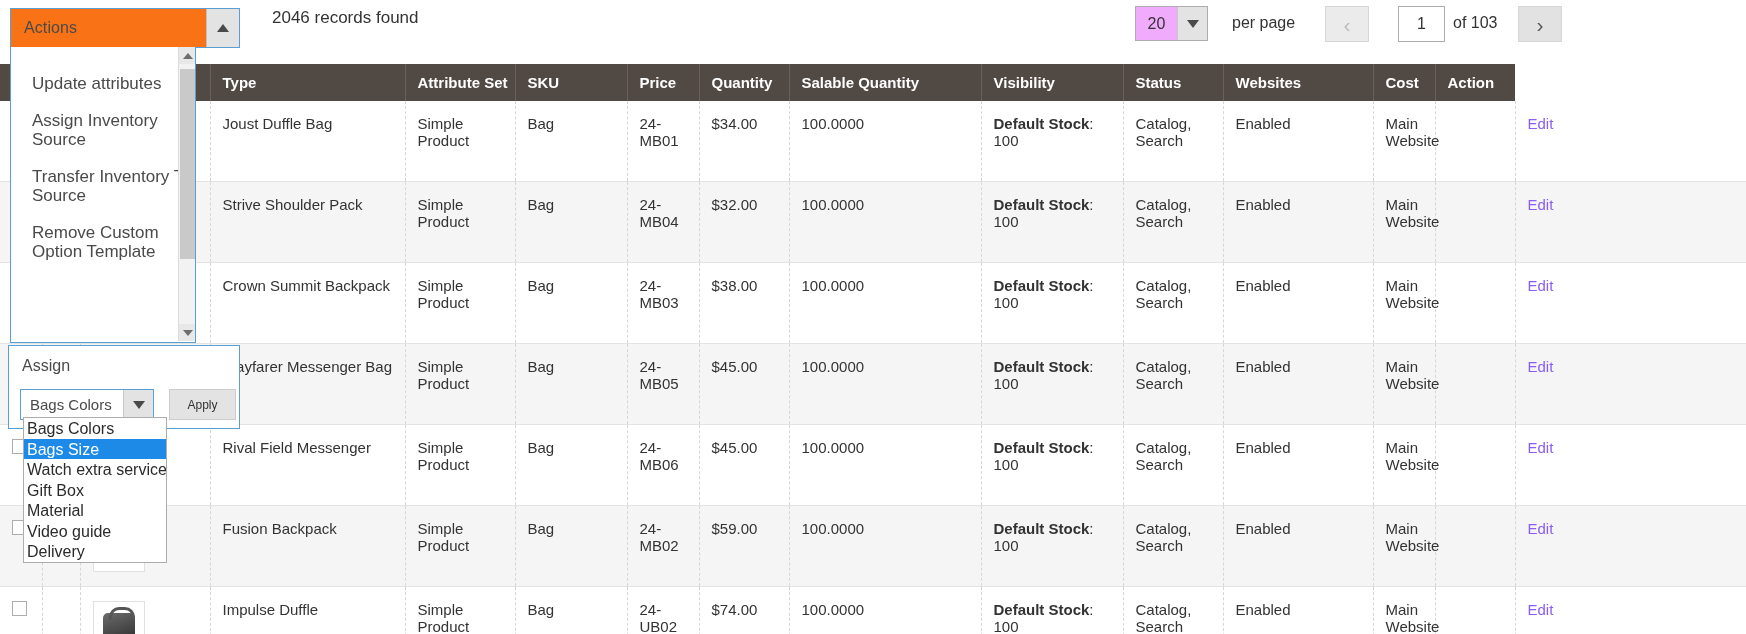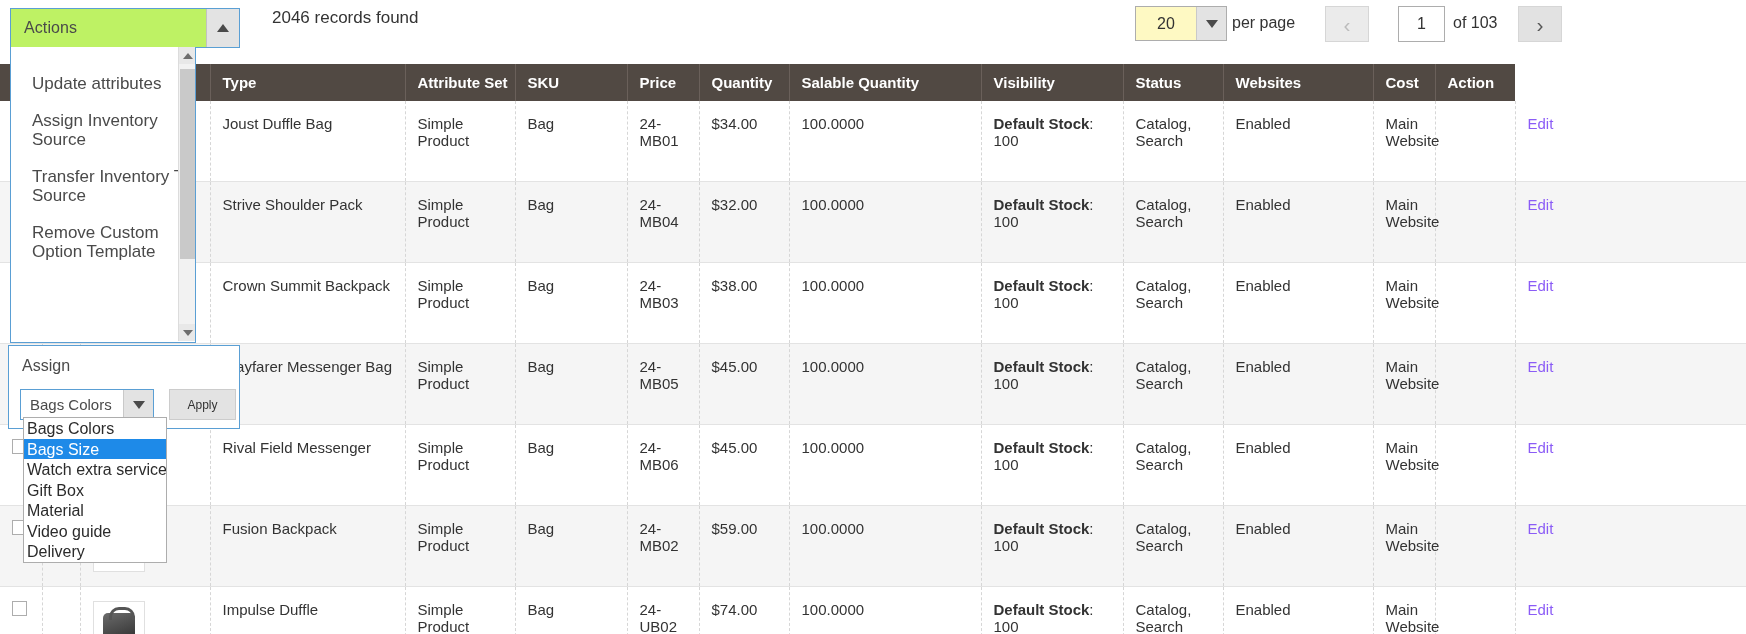--- a/index.html
+++ b/index.html
@@ -24,21 +24,21 @@
     width: 1746px;
     height: 68px;
     background: #ffffff;
   }
 
   .actions-select {
     position: absolute;
     left: 10px; top: 8px;
     width: 230px; height: 40px;
     border: 1px solid #5a9fd4;
-    background: #bef264;
+    background: #f97316;
     display: flex;
     align-items: stretch;
   }
   .actions-select .label {
     flex: 1;
     display: flex;
     align-items: center;
     padding-left: 13px;
     font-size: 16px;
     color: #4a4a4a;
@@ -69,23 +69,23 @@
     position: absolute;
     left: 272px; top: 8px;
     font-size: 17px;
     color: #333333;
   }
 
   
   .pager-perpage {
     position: absolute;
     left: 1135px; top: 6px;
-    width: 92px; height: 35px;
+    width: 73px; height: 35px;
     border: 1px solid #adadad;
-    background: #fef9c3;
+    background: #f0abfc;
     display: flex;
     align-items: stretch;
   }
   .pager-perpage .val {
     flex: 1;
     display: flex; align-items: center; justify-content: center;
     font-size: 16px; color: #333;
   }
   .pager-perpage .caret-box {
     width: 30px;

